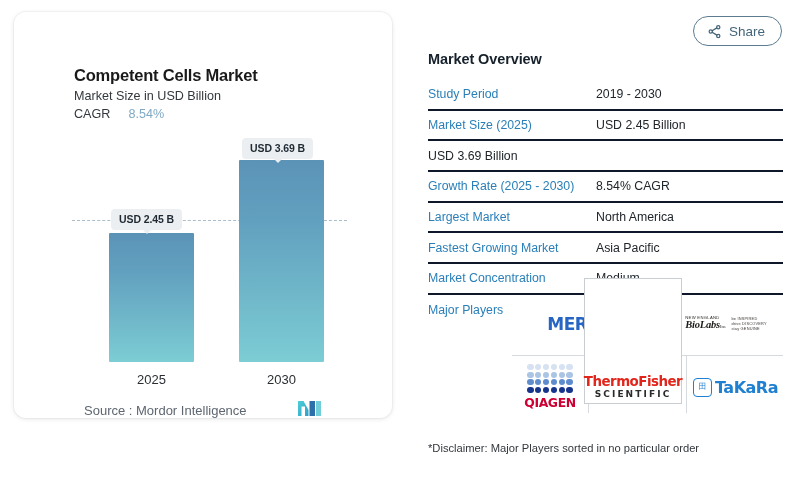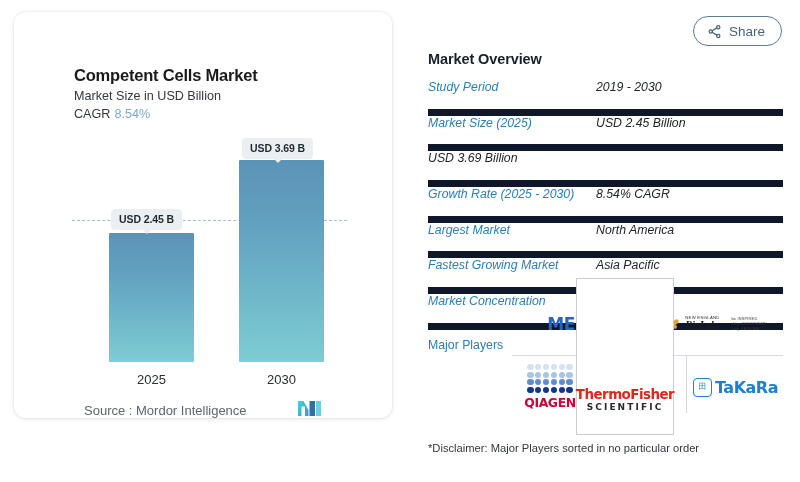--- a/index.html
+++ b/index.html
@@ -26,21 +26,21 @@
     white-space:nowrap;
   }
   .chart-sub{
     position:absolute;left:60px;top:77px;
     font-size:12.6px;font-weight:400;color:#33383d;white-space:nowrap;
   }
   .chart-cagr-row{
     position:absolute;left:60px;top:95px;
     font-size:12.6px;color:#33383d;white-space:nowrap;
   }
-  .chart-cagr-row .cagr-val{color:#7fa9c6;margin-left:4px;font-weight:400;}
+  .chart-cagr-row .cagr-val{color:#7fa9c6;margin-left:18px;font-weight:400;}
 
   .plot{position:absolute;left:0;top:0;width:378px;height:406px;}
   .dash-line{
     position:absolute;left:58px;top:208px;width:275px;height:0;
     border-top:1px dashed #a9bdca;
   }
   .bar{
     position:absolute;border-radius:1px;
     background:linear-gradient(180deg,#5b93b7 0%,#62a0bf 30%,#6fb6c9 65%,#7ccdd4 100%);
   }
@@ -87,24 +87,23 @@
   }
   .share-btn svg{display:block;}
 
   .overview-title{
     position:absolute;left:18px;top:51px;
     font-size:14.5px;font-weight:700;color:#16212b;letter-spacing:-.1px;
   }
 
   .tbl{position:absolute;left:18px;top:80px;width:355px;}
   .trow{
-    display:flex;align-items:flex-start;
+    display:flex;align-items:center;
     height:28.7px;
-    border-bottom:7px solid #0f172a;
-    font-style:italic;
+    border-bottom:2px solid #0f172a;
   }
   .trow:first-child{border-top:none;}
   .tkey{
     width:168px;flex:none;
     font-size:12.3px;color:#2a7fb8;font-weight:400;white-space:nowrap;
   }
   .tval{
     font-size:12.3px;color:#21262b;white-space:nowrap;
   }
   .players-row{
@@ -136,24 +135,24 @@
 
   
   .qiagen{display:flex;flex-direction:column;align-items:center;gap:2px;}
   .q-dots{display:grid;grid-template-columns:repeat(6,6.2px);gap:1.6px;}
   .q-dots i{display:block;width:6.2px;height:6.2px;border-radius:50%;}
   .q-name{font-size:12.4px;font-weight:800;color:#cc0033;letter-spacing:-.4px;
     font-family:"DejaVu Sans", sans-serif;}
 
   
   .tf-box{
-    position:absolute;left:64px;top:-10px;width:98px;height:157px;
+    position:absolute;left:72px;top:-10px;width:98px;height:126px;
     background:#ffffff;border:1px solid #c9ced3;
     display:flex;flex-direction:column;align-items:center;justify-content:flex-end;
-    padding-bottom:22px;box-sizing:border-box;
+    padding-bottom:4px;box-sizing:border-box;
   }
   .tf-1{font-size:13.4px;font-weight:800;color:#e1251b;letter-spacing:-.5px;
     font-family:"DejaVu Sans", sans-serif;line-height:1;}
   .tf-2{font-size:9px;font-weight:600;color:#2b2b2b;letter-spacing:2.1px;margin-top:2px;
     font-family:"DejaVu Sans", sans-serif;line-height:1;}
 
   
   .takara{display:flex;align-items:center;gap:3px;}
   .tk-seal{width:17px;height:17px;border:1.5px solid #1f7fd0;border-radius:4px;
     display:flex;align-items:center;justify-content:center;}

